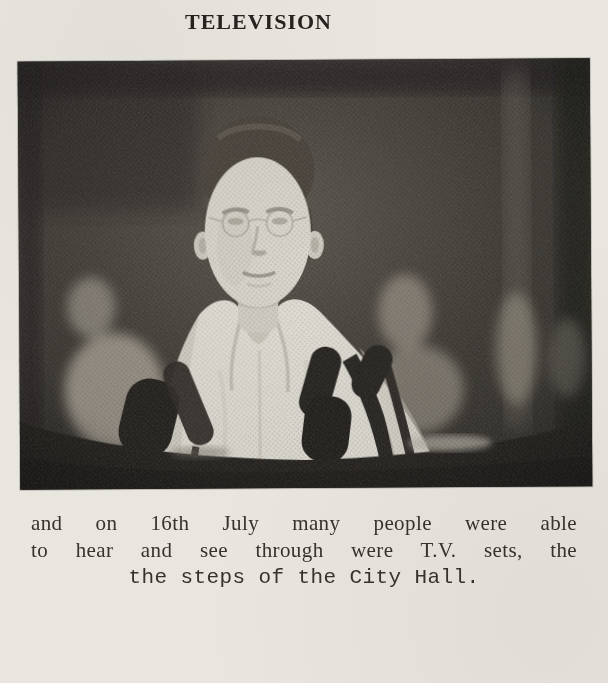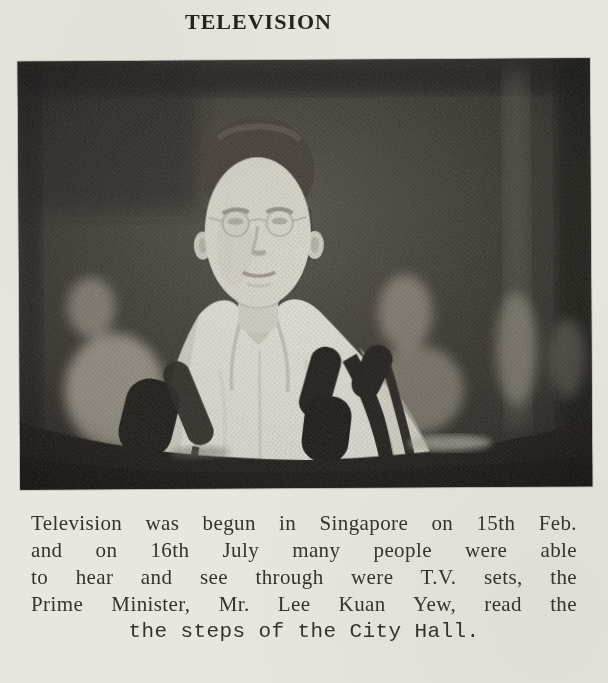--- a/index.html
+++ b/index.html
@@ -188,20 +188,18 @@
       <ellipse cx="180" cy="392" rx="30" ry="6" fill="#6f6a60" opacity="0.5" filter="url(#b3)"></ellipse>
 
       <rect width="572" height="428" fill="url(#vg)"></rect>
       <rect width="572" height="428" fill="url(#htl)" opacity="0.10"></rect>
       <rect width="572" height="428" fill="url(#htd)" opacity="0.16"></rect>
       <rect width="572" height="428" filter="url(#grain)" opacity="0.14"></rect>
     </svg>
   </figure>
 
   <div class="caption">
-    <div class="cap-line">Television was begun in Singapore on 15th Feb.</div>
     <div class="cap-line">and on 16th July many people were able</div>
     <div class="cap-line">to hear and see through were T.V. sets, the</div>
-    <div class="cap-line">Prime Minister, Mr. Lee Kuan Yew, read the</div>
     <div class="cap-line center">the steps of the City Hall.</div>
   </div>
 
 </div>
 
 </body></html>

